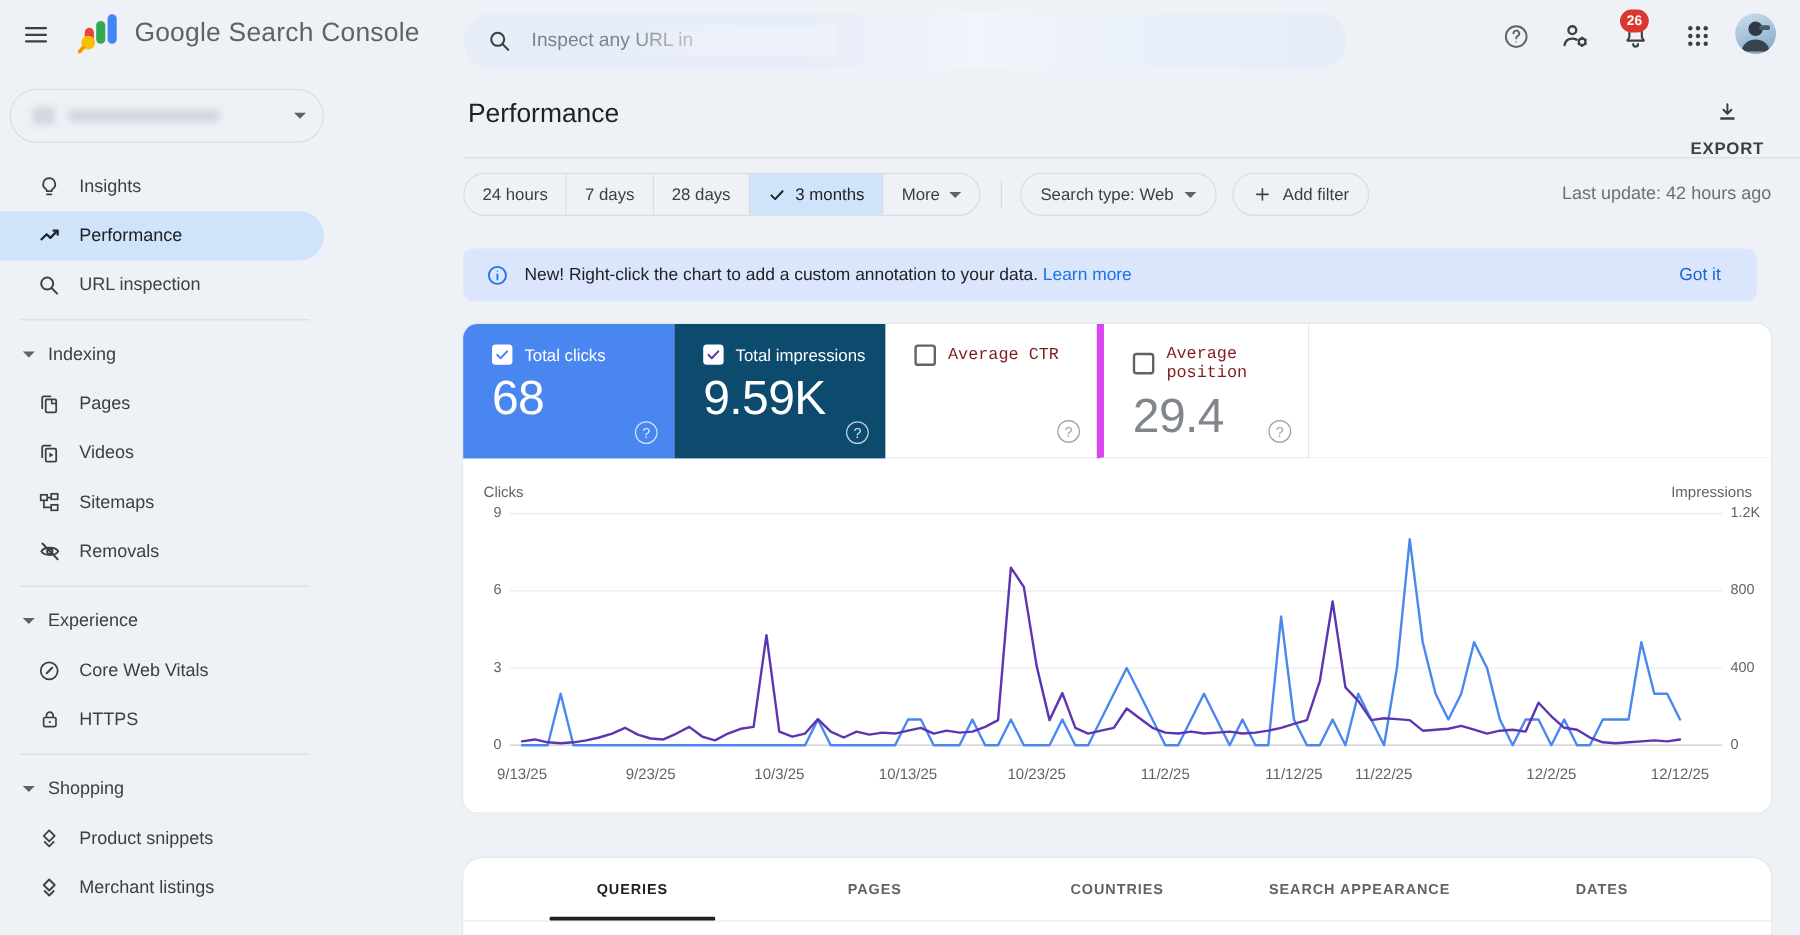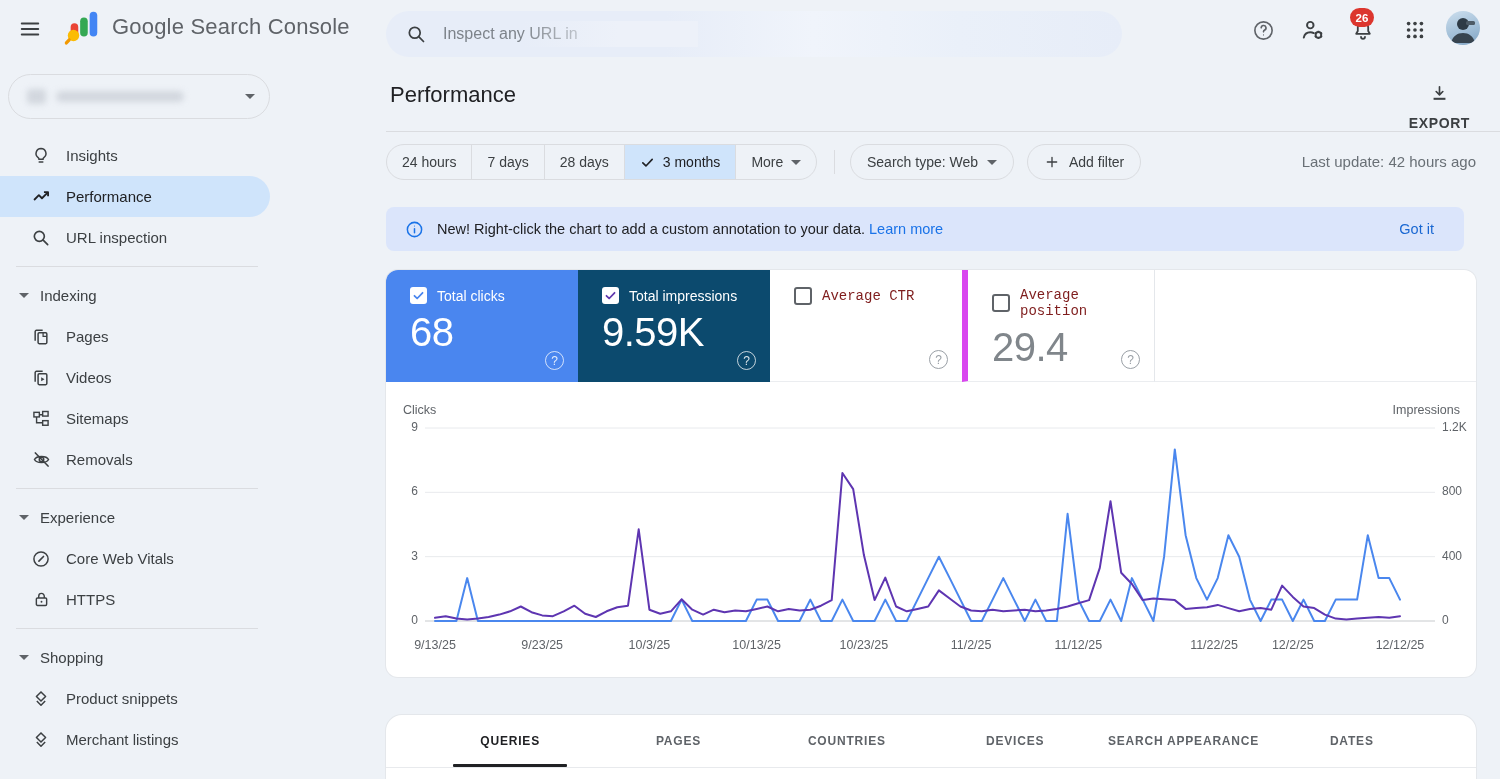--- a/index.html
+++ b/index.html
@@ -59,21 +59,21 @@
   .caret{width:0;height:0;border-left:5px solid transparent;border-right:5px solid transparent;border-top:5.5px solid #5f6368;}
 
   .banner{position:absolute;left:0;top:207px;width:1078px;height:44px;background:#dbe5fb;border-radius:8px;
     display:flex;align-items:center;padding:0 30px 0 19px;box-sizing:border-box;gap:13px;font-size:14.5px;color:#202124;}
   .banner a{color:#1a73e8;text-decoration:none;cursor:pointer;}
   .gotit{margin-left:auto;color:#1967d2;font-weight:normal;cursor:pointer;font-size:14.5px;}
 
   .card{position:absolute;left:0;top:270px;width:1090px;height:407px;background:#fff;border-radius:12px;
     box-shadow:0 0 0 1px #e4e7eb;}
   .tiles{position:absolute;left:0;top:0;width:1090px;height:112px;display:flex;}
-  .tile{width:192px;height:112px;box-sizing:border-box;position:relative;padding:17px 0 0 24px;cursor:pointer;}
+  .tile{width:176px;height:112px;box-sizing:border-box;position:relative;padding:17px 0 0 24px;cursor:pointer;}
   .tile.c0{border-radius:12px 0 0 0;}
   .tile.white{background:#fff;border-bottom:1px solid #ebedf0;}
   .tile.white.sepl{border-left:6px solid #d946ef;}
   .tile-head{display:flex;align-items:center;gap:10px;font-size:14px;}
   .tile.color .tile-head{color:#fff;}
   .tile.white .tile-head{color:#7f1d1d;font-family:Liberation Mono, monospace;}
   .tile-val{margin-top:6px;font-size:40px;letter-spacing:-.5px;}
   .tile.color .tile-val{color:#fff;}
   .tile.white .tile-val{color:#80868b;}
   .cb{width:17px;height:17px;border-radius:3px;display:flex;align-items:center;justify-content:center;flex:0 0 17px;}
@@ -449,31 +449,30 @@
             <div style="top: 218px; position: absolute;">0</div>
           </div>
         <div id="x-labels" style="position:absolute;inset:0;pointer-events:none;">
             <div style="left: 49px;">9/13/25</div>
             <div style="left: 156.222px;">9/23/25</div>
             <div style="left: 263.444px;">10/3/25</div>
             <div style="left: 370.667px;">10/13/25</div>
             <div style="left: 477.889px;">10/23/25</div>
             <div style="left: 585.111px;">11/2/25</div>
             <div style="left: 692.333px;">11/12/25</div>
-            <div style="left: 828px;">11/22/25</div>
+            <div style="left: 767px;">11/22/25</div>
             <div style="left: 906.778px;">12/2/25</div>
             <div style="left: 1014px;">12/12/25</div>
           </div>
       </div>
     </div>
 
     <div class="tabscard">
       <div class="tabsrow">
         <div class="tab active">QUERIES</div>
         <div class="tab">PAGES</div>
         <div class="tab">COUNTRIES</div>
-        <div class="tab">DEVICES</div>
         <div class="tab">SEARCH APPEARANCE</div>
         <div class="tab">DATES</div>
       </div>
     </div>
   </div>
 </div>
 
 </body></html>

